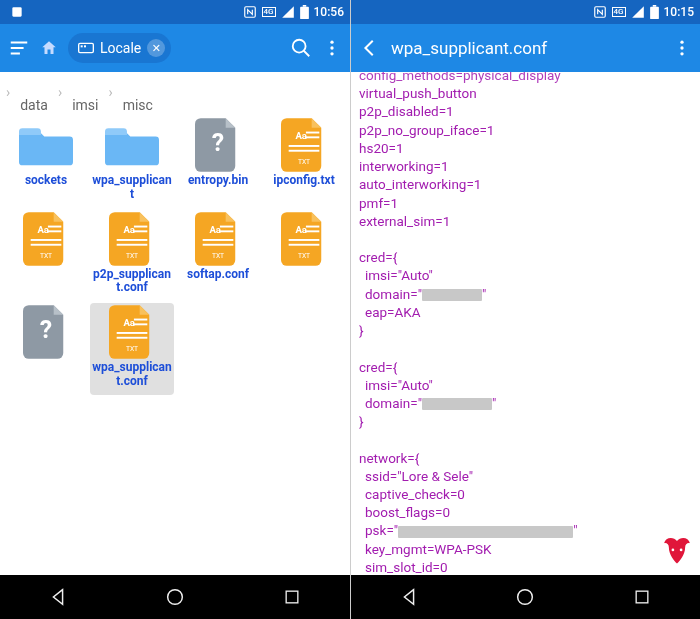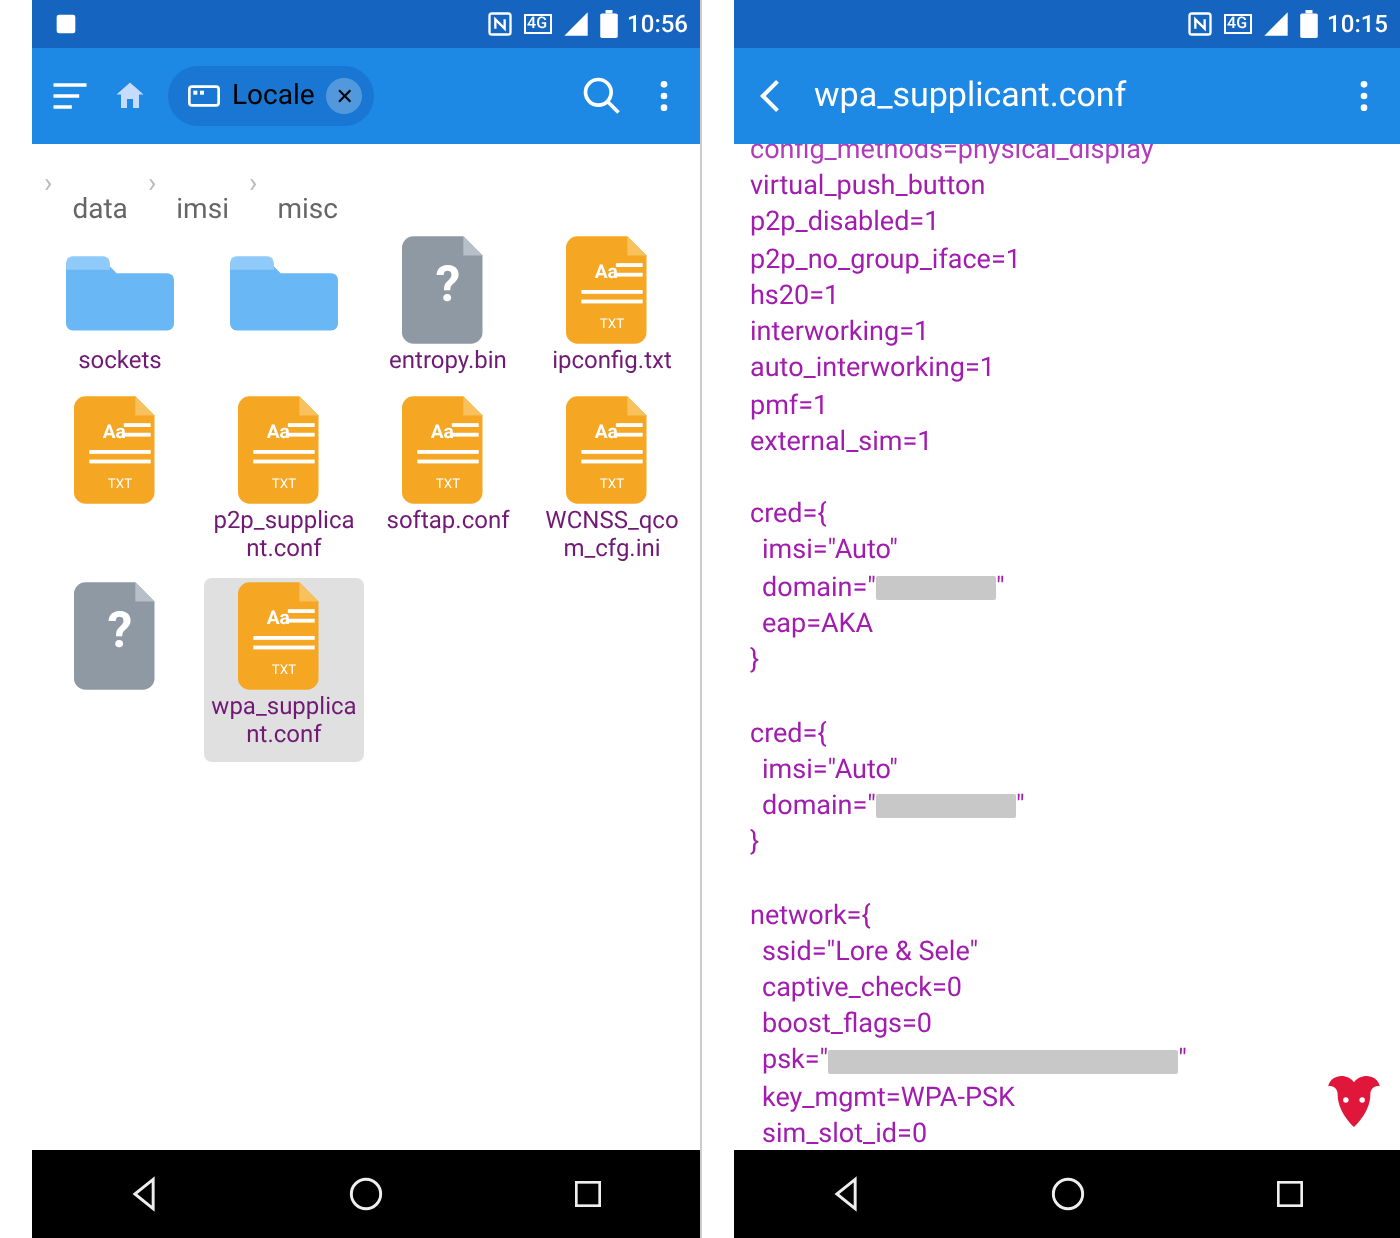--- a/index.html
+++ b/index.html
@@ -1,38 +1,38 @@
 <!DOCTYPE html>
 <html><head>
 <meta charset="utf-8">
 <style>
   * { margin: 0; padding: 0; box-sizing: border-box; font-family: Roboto, Arial, sans-serif; }
   body { background: #fff; width: 700px; height: 619px; display: flex; overflow: hidden; }
-  .pane { width: 350px; height: 619px; display: flex; flex-direction: column; background: #fff; position: relative; padding-left: 16px; }
+  .pane { width: 350px; height: 619px; display: flex; flex-direction: column; background: #fff; position: relative; }
   .pane + .pane { border-left: 1px solid #ccc; }
 
   .statusbar { height: 24px; background: #1565c0; color: #fff; display: flex; align-items: center; justify-content: flex-end; padding: 0 6px; gap: 5px; font-size: 12px; font-weight: 500; }
   .ico { display: inline-flex; align-items: center; justify-content: center; }
 
   .toolbar { height: 48px; background: #1e88e5; color: #fff; display: flex; align-items: center; padding: 0 8px; gap: 10px; }
   .hamburger, .home-ico, .search-ico, .more-ico, .back-ico { color: #fff; display: inline-flex; align-items: center; justify-content: center; }
-  .chip { background: #1976d2; border-radius: 16px; height: 30px; display: inline-flex; align-items: center; padding: 0 6px 0 10px; gap: 6px; color: #000000; font-size: 14px; }
+  .chip { background: #1976d2; border-radius: 16px; height: 30px; display: inline-flex; align-items: center; padding: 0 6px 0 10px; gap: 6px; color: #ffffff; font-size: 14px; }
   .chip .chip-close { background: rgba(255,255,255,.25); width: 18px; height: 18px; border-radius: 50%; display: inline-flex; align-items: center; justify-content: center; font-size: 11px; }
   .spacer { flex: 1; }
   .title { font-size: 17px; font-weight: 400; color: #fff; }
 
   .breadcrumb { height: 40px; display: flex; align-items: center; padding: 0 6px; color: #777; font-size: 14px; }
   .crumb { padding: 0 10px; color: #666; margin-top: 26px; }
   .crumb-sep { color: #bbb; }
 
   .grid { display: grid; grid-template-columns: repeat(4, 1fr); padding: 4px 4px; gap: 2px; }
   .item { display: flex; flex-direction: column; align-items: center; text-align: center; padding: 4px 2px 6px; border-radius: 4px; }
   .item.selected { background: #e0e0e0; }
   .thumb { width: 56px; height: 50px; display: flex; align-items: center; justify-content: center; }
-  .label { font-size: 12px; color: #701a75; line-height: 1.15; margin-top: 4px; word-break: break-word; max-width: 80px; }
+  .label { font-size: 12px; color: #1d4ed8; line-height: 1.15; margin-top: 4px; word-break: break-word; max-width: 80px; font-weight: bold; }
 
   .folder-svg { width: 54px; height: 44px; }
   .file-svg   { width: 46px; height: 54px; }
 
   .textview { flex: 1; padding: 4px 8px; font-family: "Roboto Mono", monospace; font-size: 13.5px; color: #a21caf; line-height: 1.35; overflow: hidden; white-space: pre; }
   .textview .indent { display:inline-block; width: 6px; }
   .redact { display:inline-block; background:#c8c8c8; height:12px; vertical-align:middle; border-radius:1px; }
 
   .navbar { height: 44px; background: #000; display: flex; align-items: center; justify-content: space-around; }
   .navbtn { width: 60px; height: 36px; display: flex; align-items: center; justify-content: center; color: #eee; }
@@ -125,20 +125,21 @@
         </div>
         <div class="label">sockets</div>
       </div>
       <div class="item">
         <div class="thumb">
           <svg class="folder-svg" viewBox="0 0 64 52">
             <path fill="#6ab7f5" d="M4 10h20l6 6h30a4 4 0 0 1 4 4v26a4 4 0 0 1-4 4H4a4 4 0 0 1-4-4V14a4 4 0 0 1 4-4z"></path>
             <path fill="#8fcaf9" d="M4 6h18a4 4 0 0 1 4 4v4H0v-4a4 4 0 0 1 4-4z"></path>
           </svg>
         </div>
+        <div class="label">wpa_supplicant</div>
       </div>
       <div class="item">
         <div class="thumb">
           <svg class="file-svg" viewBox="0 0 48 56">
             <path fill="#8e99a4" d="M6 0h26l10 10v40a6 6 0 0 1-6 6H6a6 6 0 0 1-6-6V6a6 6 0 0 1 6-6z"></path>
             <path fill="#b7c0c8" d="M32 0l10 10H32z"></path>
             <text x="24" y="34" text-anchor="middle" font-size="26" font-weight="700" fill="#fff">?</text>
           </svg>
         </div>
         <div class="label">entropy.bin</div>
@@ -208,21 +209,20 @@
             <path fill="#f5a623" d="M6 0h26l10 10v40a6 6 0 0 1-6 6H6a6 6 0 0 1-6-6V6a6 6 0 0 1 6-6z"></path>
             <path fill="#f8c15d" d="M32 0l10 10H32z"></path>
             <text x="15" y="22" font-size="10" font-weight="700" fill="#fff">Aa</text>
             <rect x="26" y="14" width="14" height="2" fill="#fff"></rect>
             <rect x="26" y="19" width="14" height="2" fill="#fff"></rect>
             <rect x="8" y="28" width="32" height="2" fill="#fff"></rect>
             <rect x="8" y="33" width="32" height="2" fill="#fff"></rect>
             <text x="24" y="48" text-anchor="middle" font-size="7" fill="#fff">TXT</text>
           </svg>
         </div>
-        <div class="label">WCNSS_qcom_cfg.ini</div>
       </div>
       <div class="item">
         <div class="thumb">
           <svg class="file-svg" viewBox="0 0 48 56">
             <path fill="#8e99a4" d="M6 0h26l10 10v40a6 6 0 0 1-6 6H6a6 6 0 0 1-6-6V6a6 6 0 0 1 6-6z"></path>
             <path fill="#b7c0c8" d="M32 0l10 10H32z"></path>
             <text x="24" y="34" text-anchor="middle" font-size="26" font-weight="700" fill="#fff">?</text>
           </svg>
         </div>
       </div>

